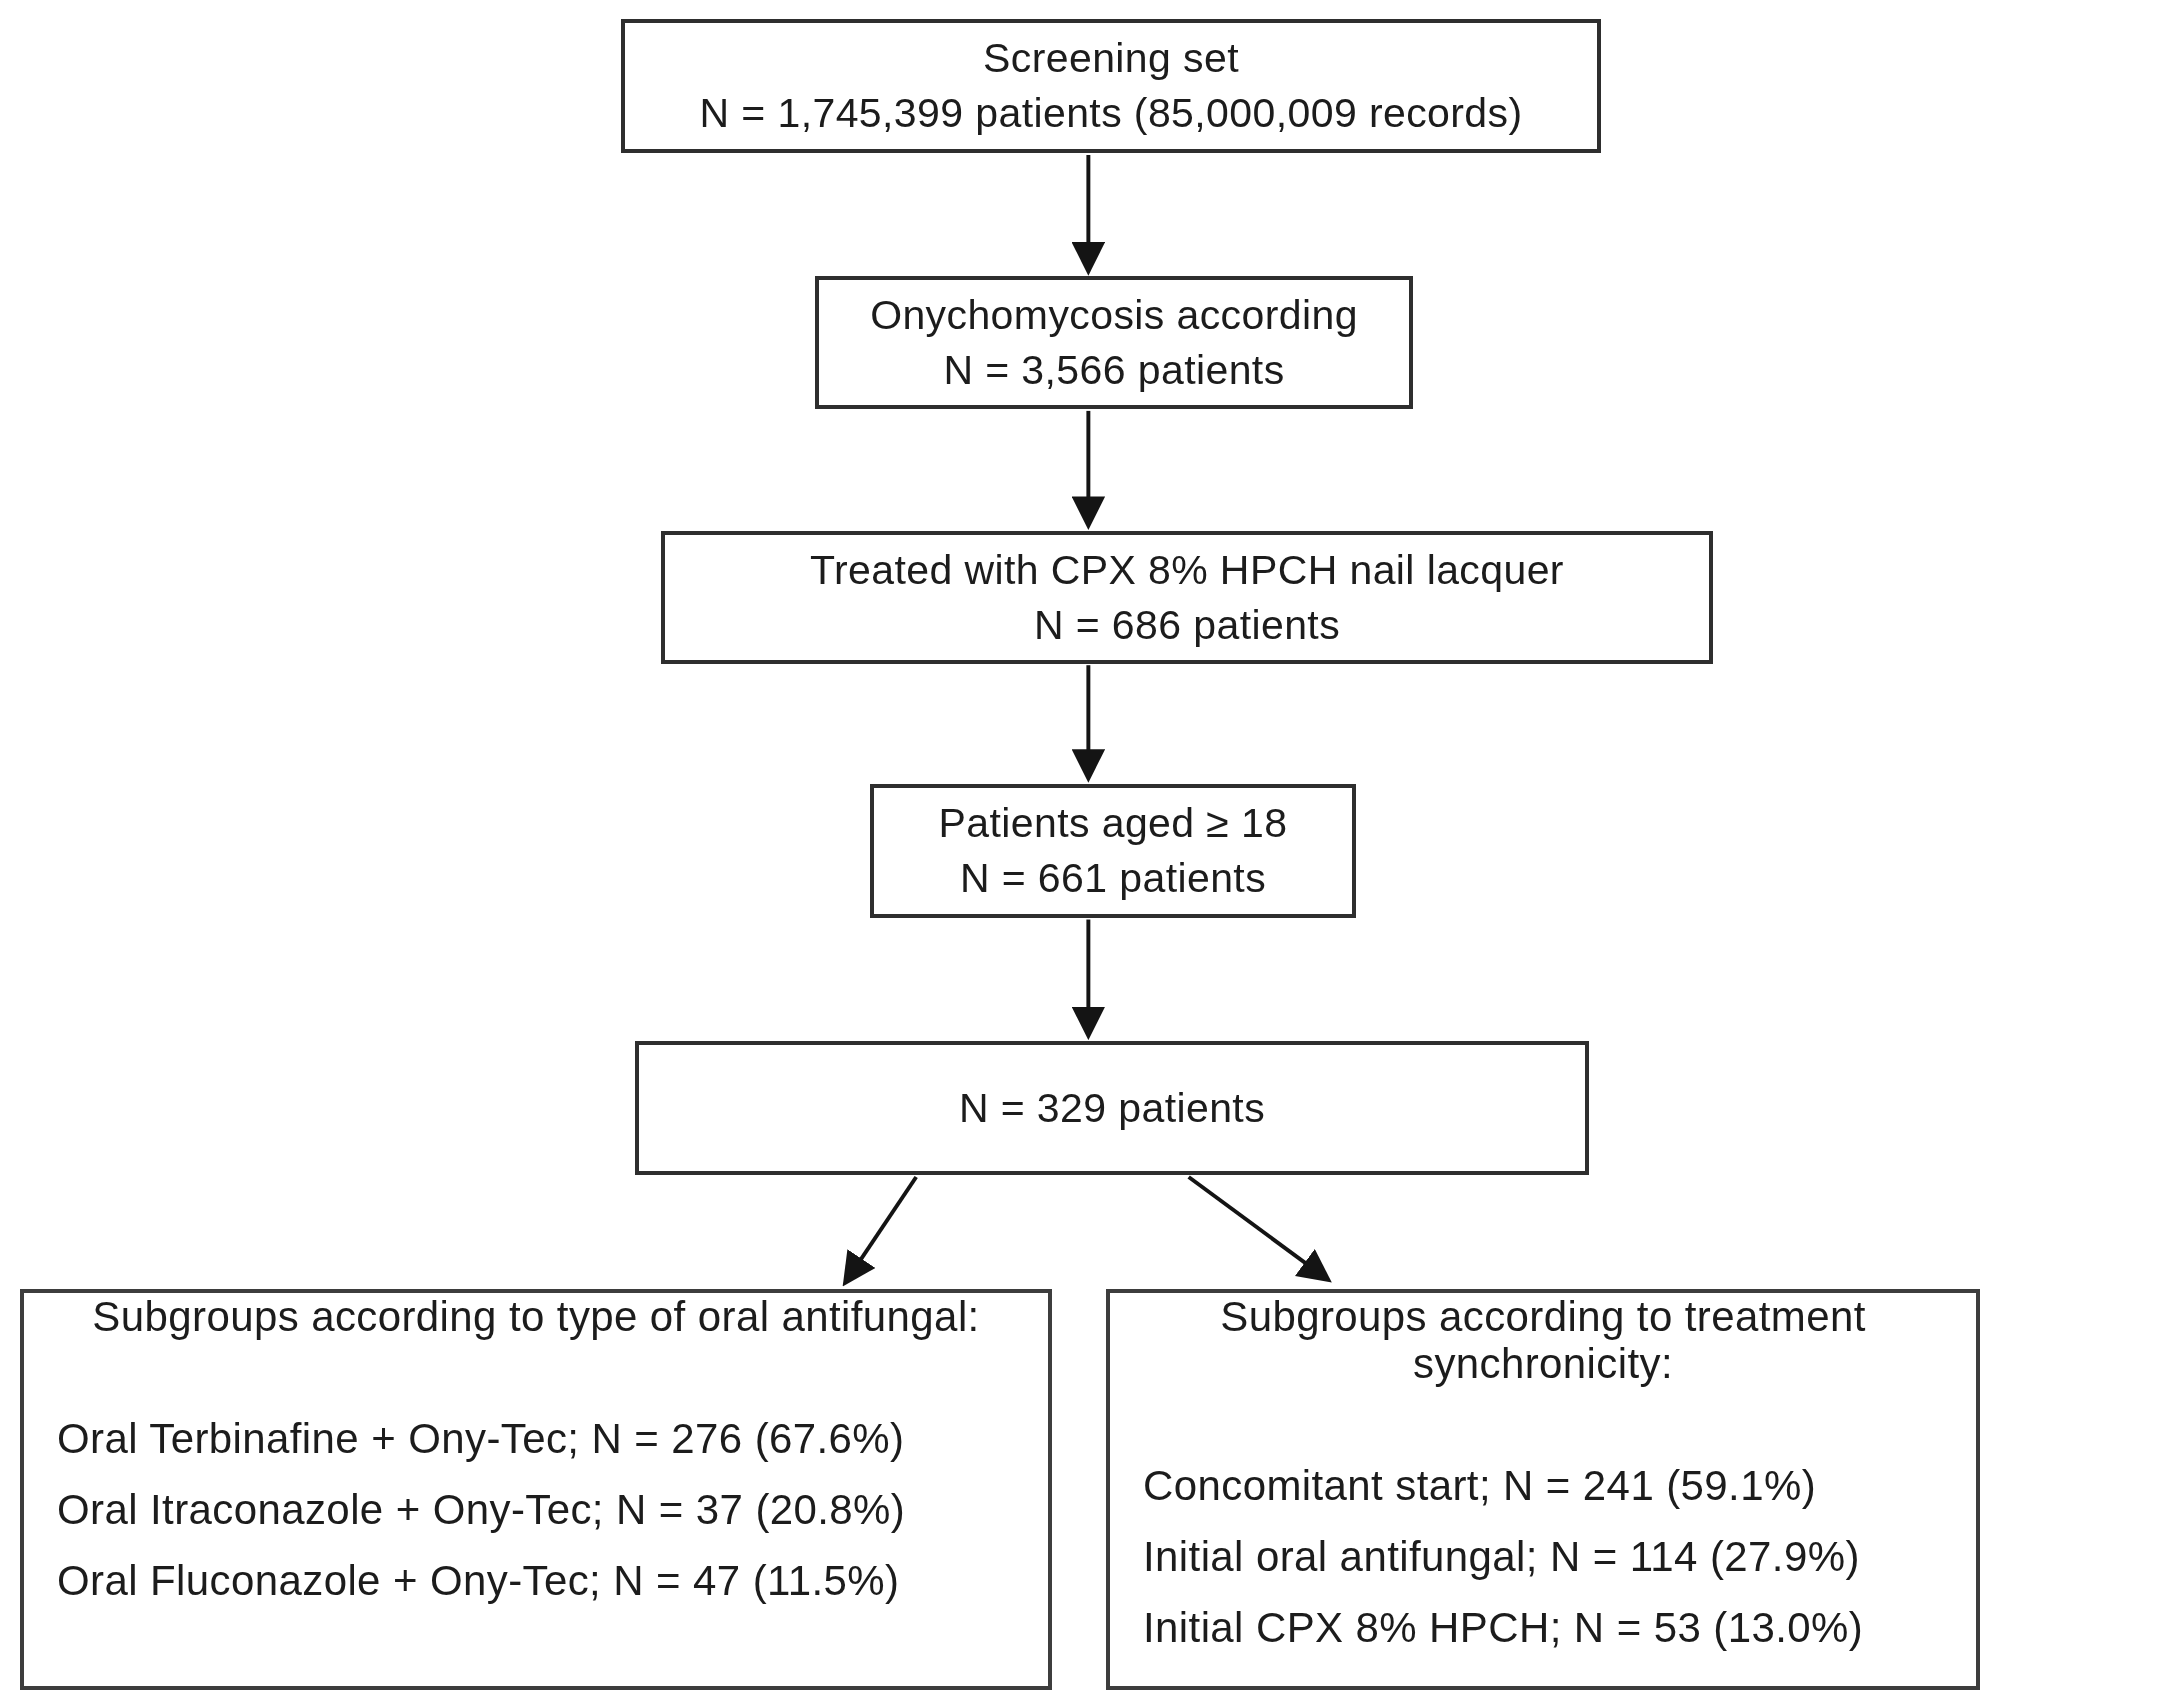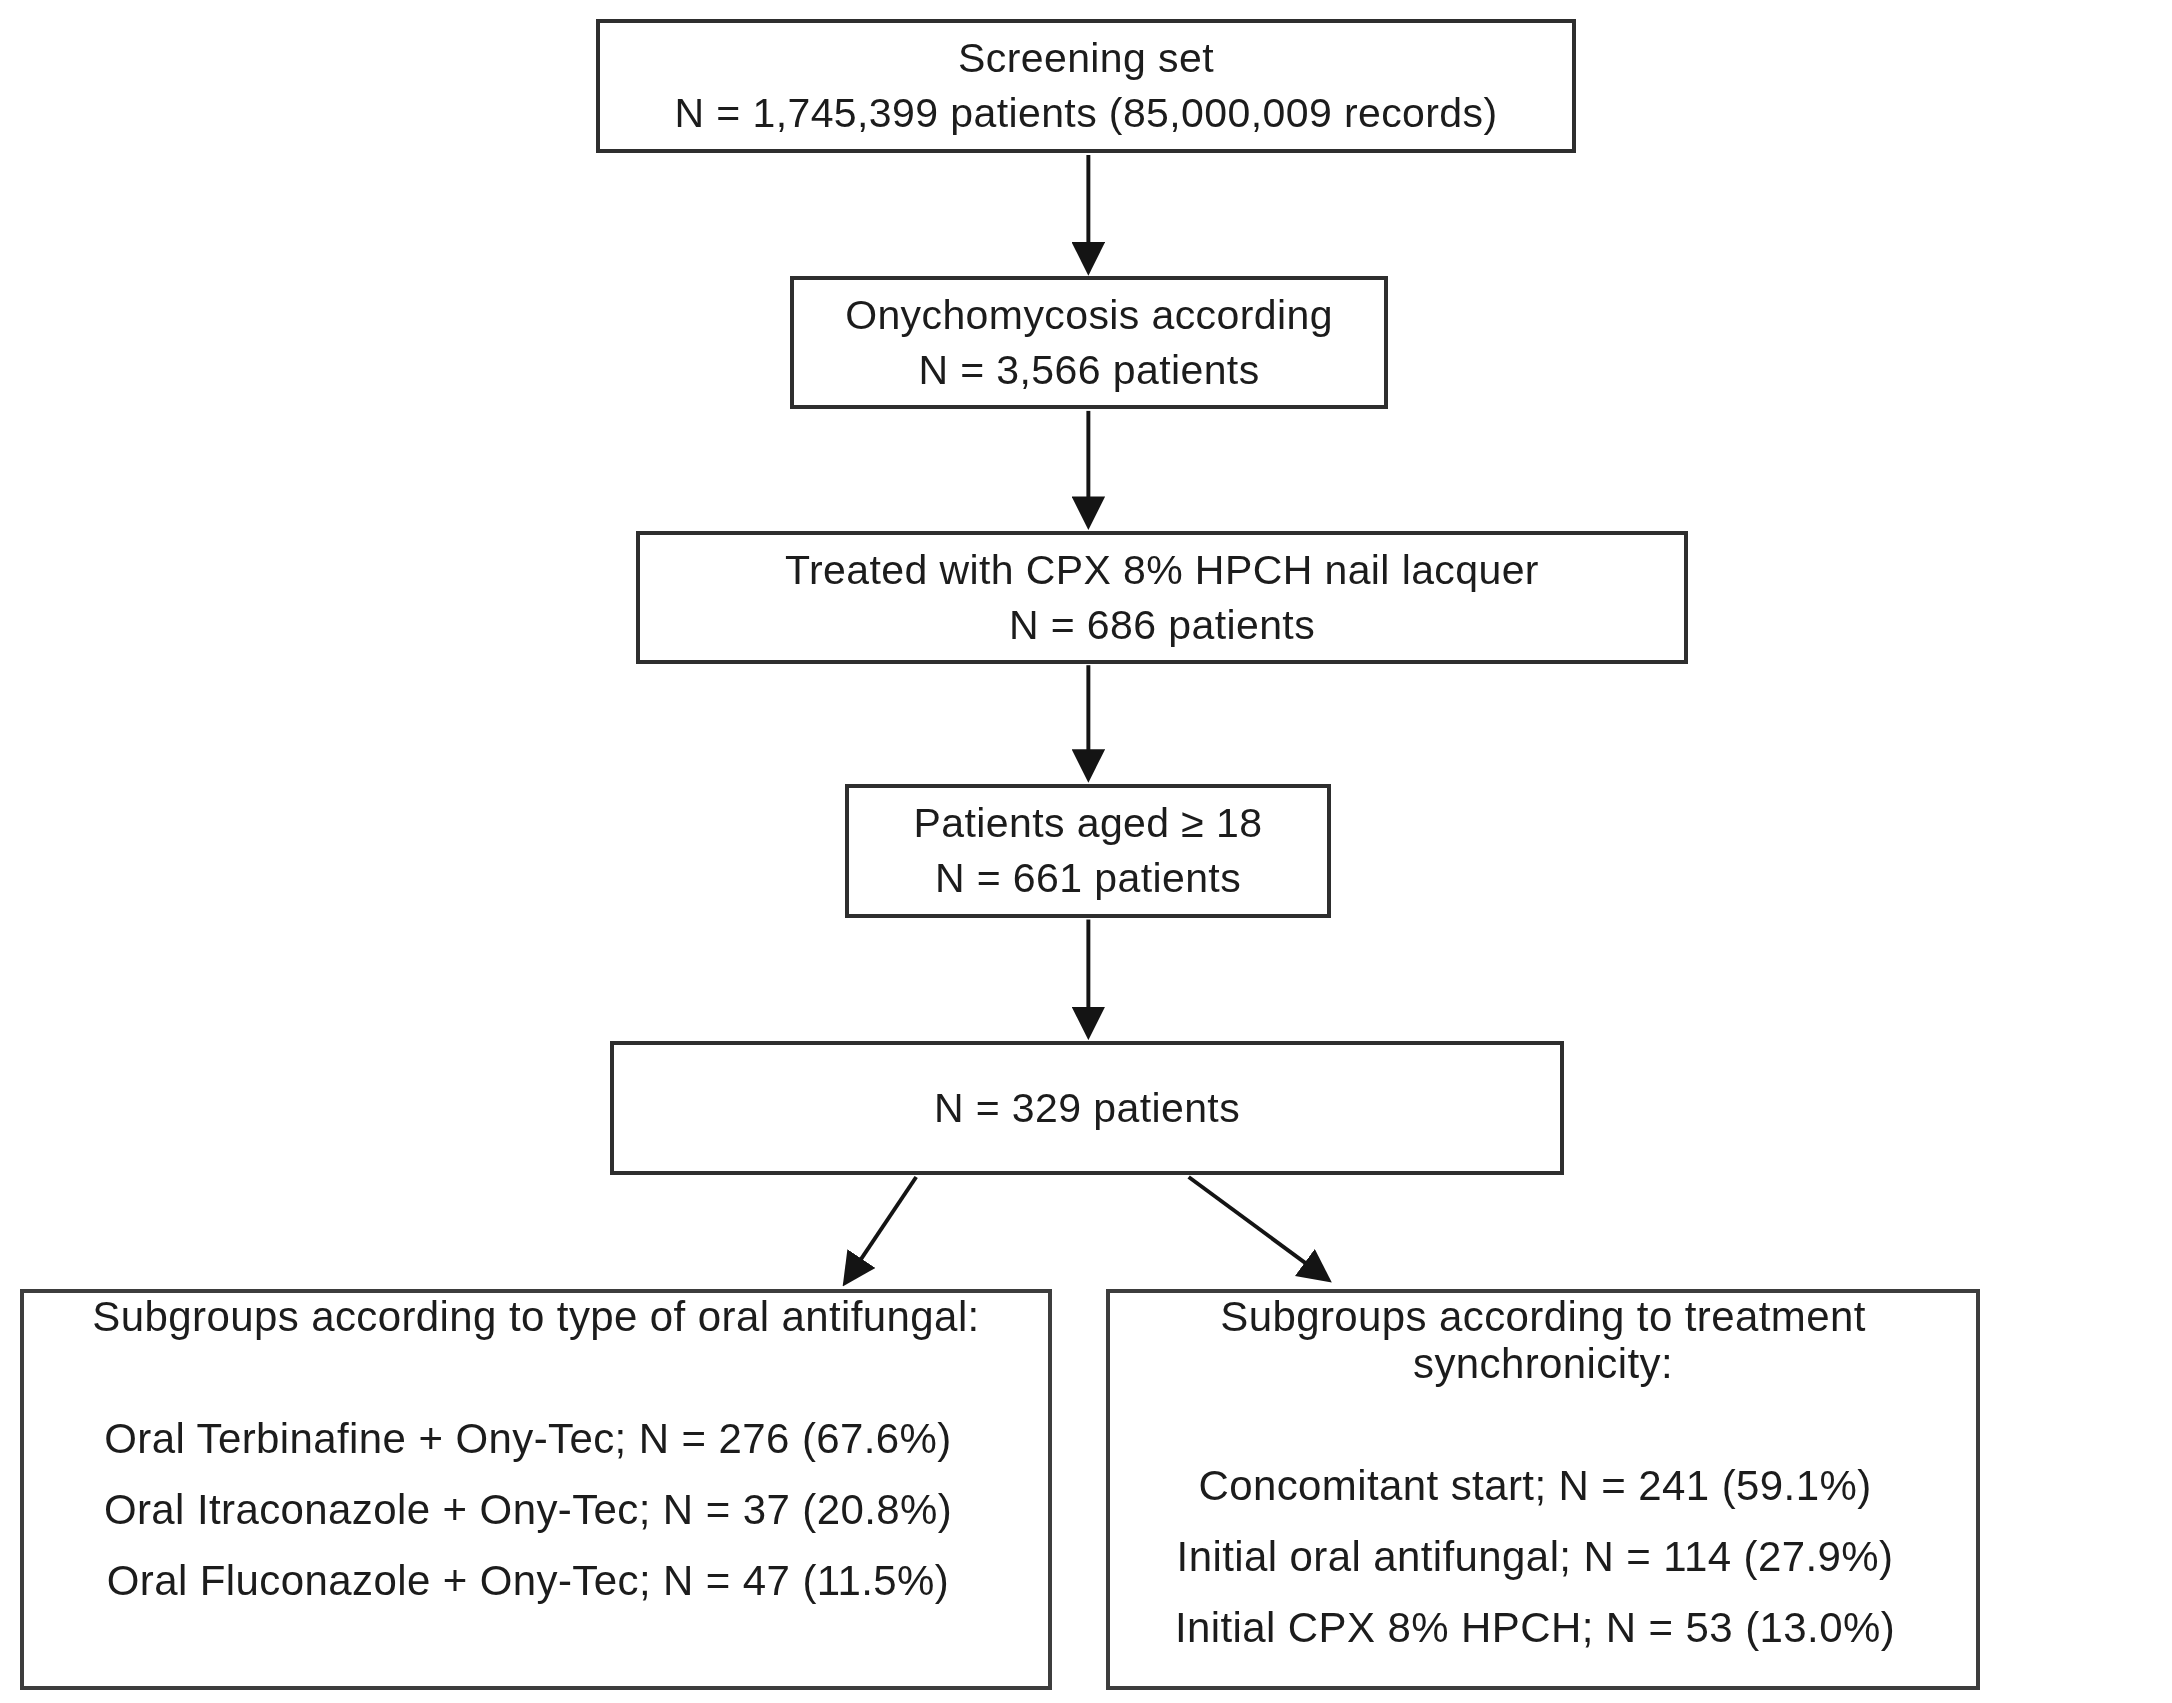--- a/index.html
+++ b/index.html
@@ -26,39 +26,41 @@
     border:4px solid #2e2e2e;
     display:flex;
     flex-direction:column;
     justify-content:center;
     align-items:center;
     text-align:center;
     font-size:41px;
     line-height:55px;
     color:#1c1c1c;
     letter-spacing:0.4px;
+    margin-left:25px;
   }
   .sbox{
     position:absolute;
     box-sizing:border-box;
     background:#ffffff;
     border:4.7px solid #3d3d3d;
     color:#1c1c1c;
     font-size:42px;
     letter-spacing:0.4px;
   }
   .stitle{
     line-height:47px;
     text-align:center;
   }
   .sitems{
     margin-top:63px;
+    padding-left:33px;
     padding-right:16px;
     line-height:71px;
-    text-align:center;
+    text-align:left;
   }
 </style>
 </head>
 <body>
 
 <div class="canvas">
 
   <svg class="arrows" viewBox="0 0 2750 2157" xmlns="http://www.w3.org/2000/svg">
     <defs>
       <marker id="ah" viewBox="0 0 10 10" refX="7" refY="5" markerWidth="8.5" markerHeight="8.5" orient="auto-start-reverse">

